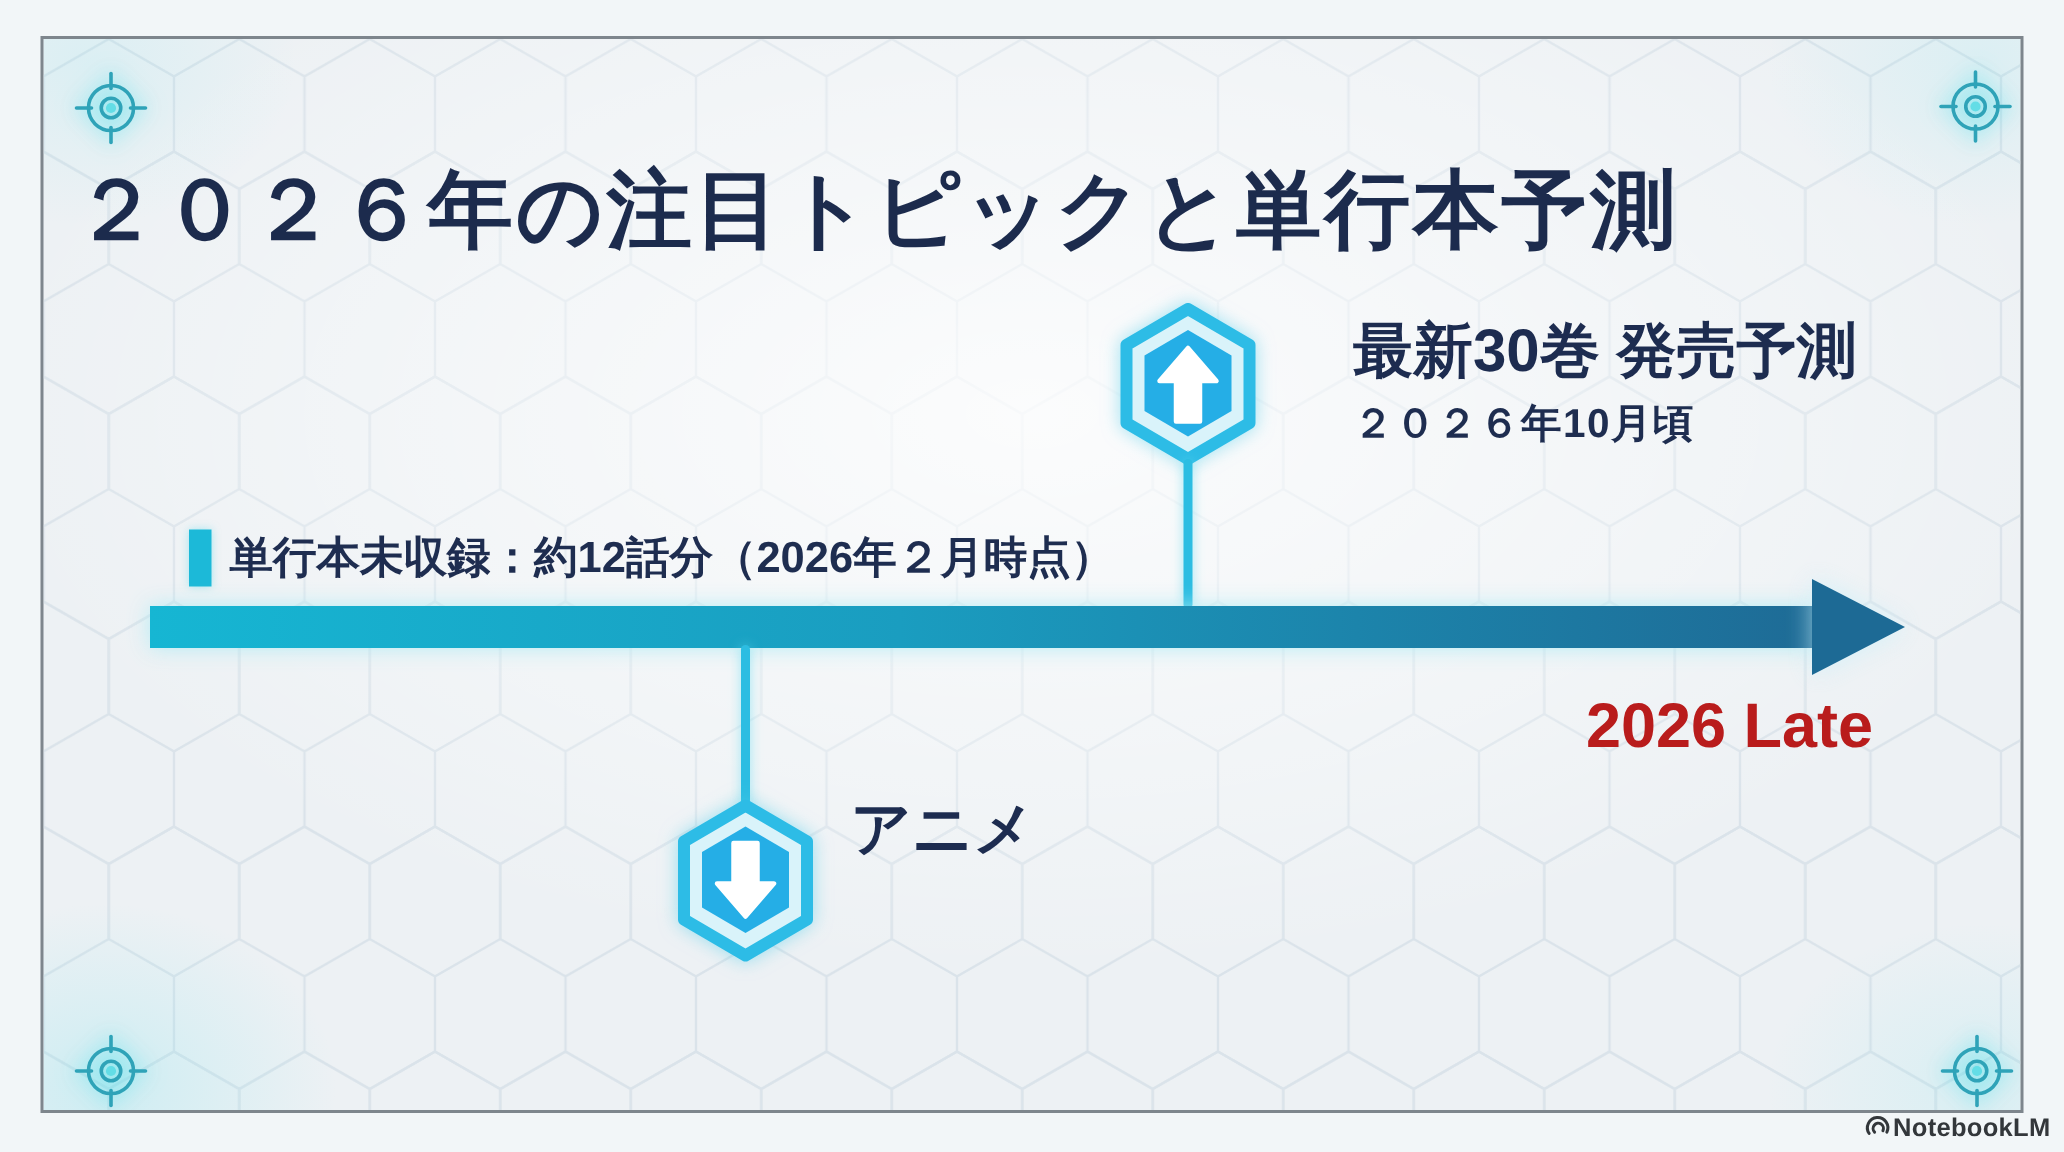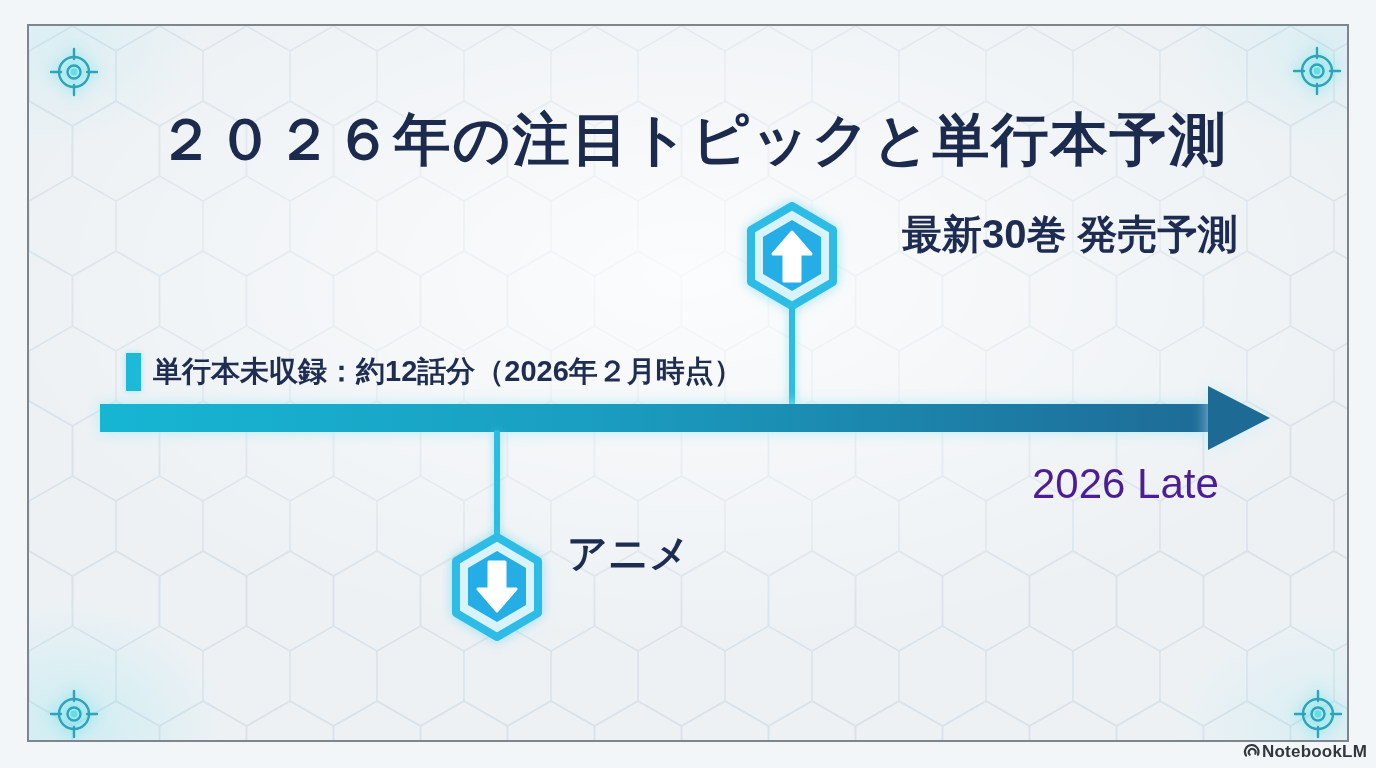--- a/index.html
+++ b/index.html
@@ -19,21 +19,21 @@
     background:
       radial-gradient(240px 190px at 3% 98%, rgba(110,225,238,.25), rgba(110,225,238,0) 65%),
       radial-gradient(220px 170px at 98% 98%, rgba(110,225,238,.16), rgba(110,225,238,0) 65%),
       radial-gradient(220px 170px at 2% 2%, rgba(110,225,238,.14), rgba(110,225,238,0) 65%),
       radial-gradient(220px 170px at 98% 2%, rgba(110,225,238,.14), rgba(110,225,238,0) 65%),
       radial-gradient(980px 520px at 50% 35%, rgba(255,255,255,.8), rgba(255,255,255,0) 72%);
   }
   .crosshair{position:absolute;width:56px;height:56px;filter:drop-shadow(0 0 7px rgba(74,224,235,.9));}
 
   .title{
-    position:absolute;left:49px;right:40px;top:64px;text-align:center;
+    position:absolute;left:49px;right:40px;top:64px;text-align:left;
     font-size:57px;font-weight:800;letter-spacing:2px;color:#1c2b4d;white-space:nowrap;
   }
 
   .hex-icon{position:absolute;filter:drop-shadow(0 0 6px rgba(80,205,235,.55));}
   .hex-top{left:744px;top:202px;}
   .hex-bottom{left:449px;top:533px;}
 
   .connector{
     position:absolute;width:6px;background:#2cbde2;border-radius:3px;
     box-shadow:0 0 8px rgba(100,220,240,.6);
@@ -54,22 +54,22 @@
     background:linear-gradient(90deg,#16b6d3 0%,#1a9dc0 45%,#1e6b96 100%);
     box-shadow:0 0 14px rgba(170,235,245,.85);
   }
   .timeline-head{
     position:absolute;left:1208px;top:386px;width:0;height:0;
     border-top:32px solid transparent;border-bottom:32px solid transparent;
     border-left:62px solid #1d6a95;
     filter:drop-shadow(0 0 8px rgba(200,240,250,.7));
   }
   .timeline-end-label{
-    position:absolute;left:1032px;top:460px;width:242px;text-align:left;
-    font-size:42px;font-weight:400;color:#4c1d95;white-space:nowrap;
+    position:absolute;left:1032px;top:460px;width:242px;text-align:center;
+    font-size:42px;font-weight:700;color:#b91c1c;white-space:nowrap;
   }
 
   .event-bottom-text{position:absolute;left:567px;top:528px;}
   .event-bottom-text .event-title{line-height:51px;}
   .event-sub{font-size:27px;font-weight:700;color:#1e2d50;margin-top:13px;white-space:nowrap;}
 
   .watermark{
     position:absolute;right:9px;top:742px;display:flex;align-items:center;gap:0;
   }
   .watermark-label{font-size:17px;font-weight:600;color:#33373b;letter-spacing:.2px;}
@@ -142,20 +142,21 @@
 <h1 class="title">２０２６年の注目トピックと単行本予測</h1>
 
 <svg class="hex-icon hex-top" width="96" height="110" viewBox="0 0 96 110">
   <path d="M48 4 L89 28 L89 80 L48 104 L7 80 L7 28 Z" fill="#d9f3fa" stroke="#2dbce6" stroke-width="8" stroke-linejoin="round"></path>
   <path d="M48 18 L77 35 L77 72 L48 89 L19 72 L19 35 Z" fill="#25aee6" stroke-linejoin="round"></path>
   <path d="M48 30 L67 52 L56 52 L56 79 L40 79 L40 52 L29 52 Z" fill="#ffffff" stroke="#ffffff" stroke-width="3" stroke-linejoin="round"></path>
 </svg>
 <div class="connector conn-top"></div>
 <div class="event-top-text">
   <div class="event-title">最新30巻 発売予測</div>
+  <div class="event-date">２０２６年10月頃</div>
 </div>
 
 <div class="note">
   <div class="note-bar"></div>
   <div class="note-text">単行本未収録：約12話分（2026年２月時点）</div>
 </div>
 
 <div class="timeline-body"></div>
 <div class="timeline-head"></div>
 <div class="timeline-end-label">2026 Late</div>

